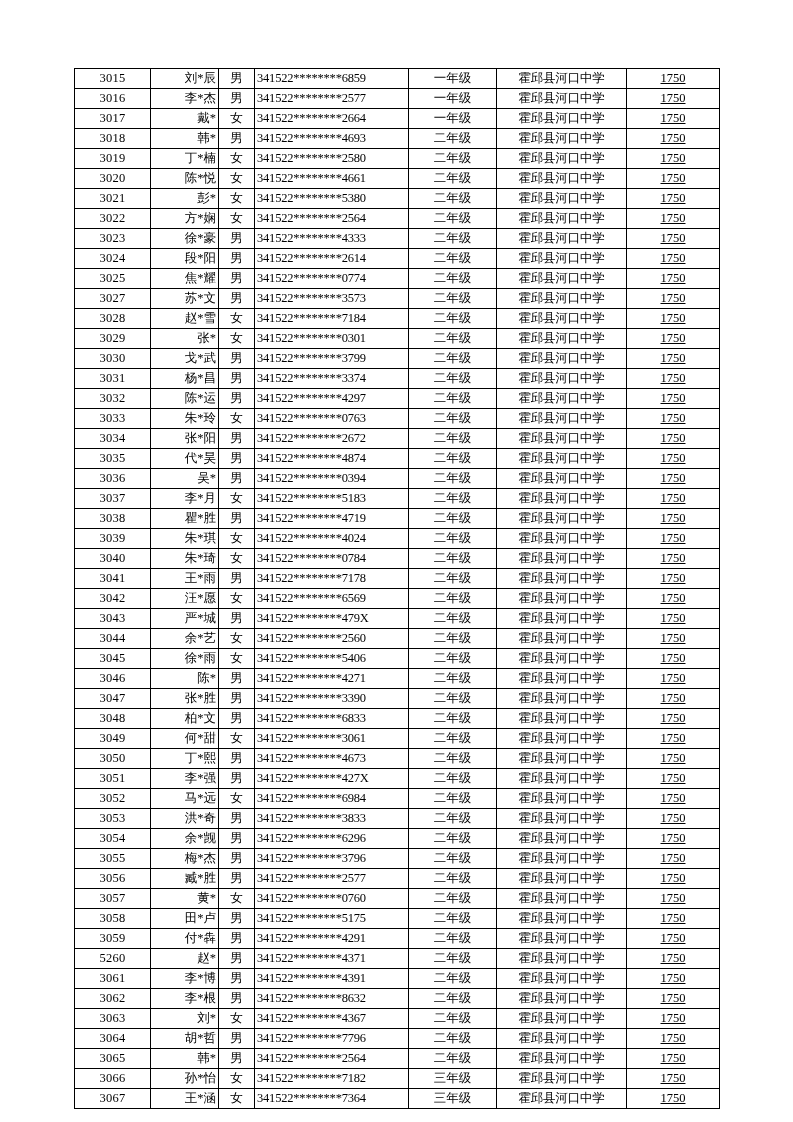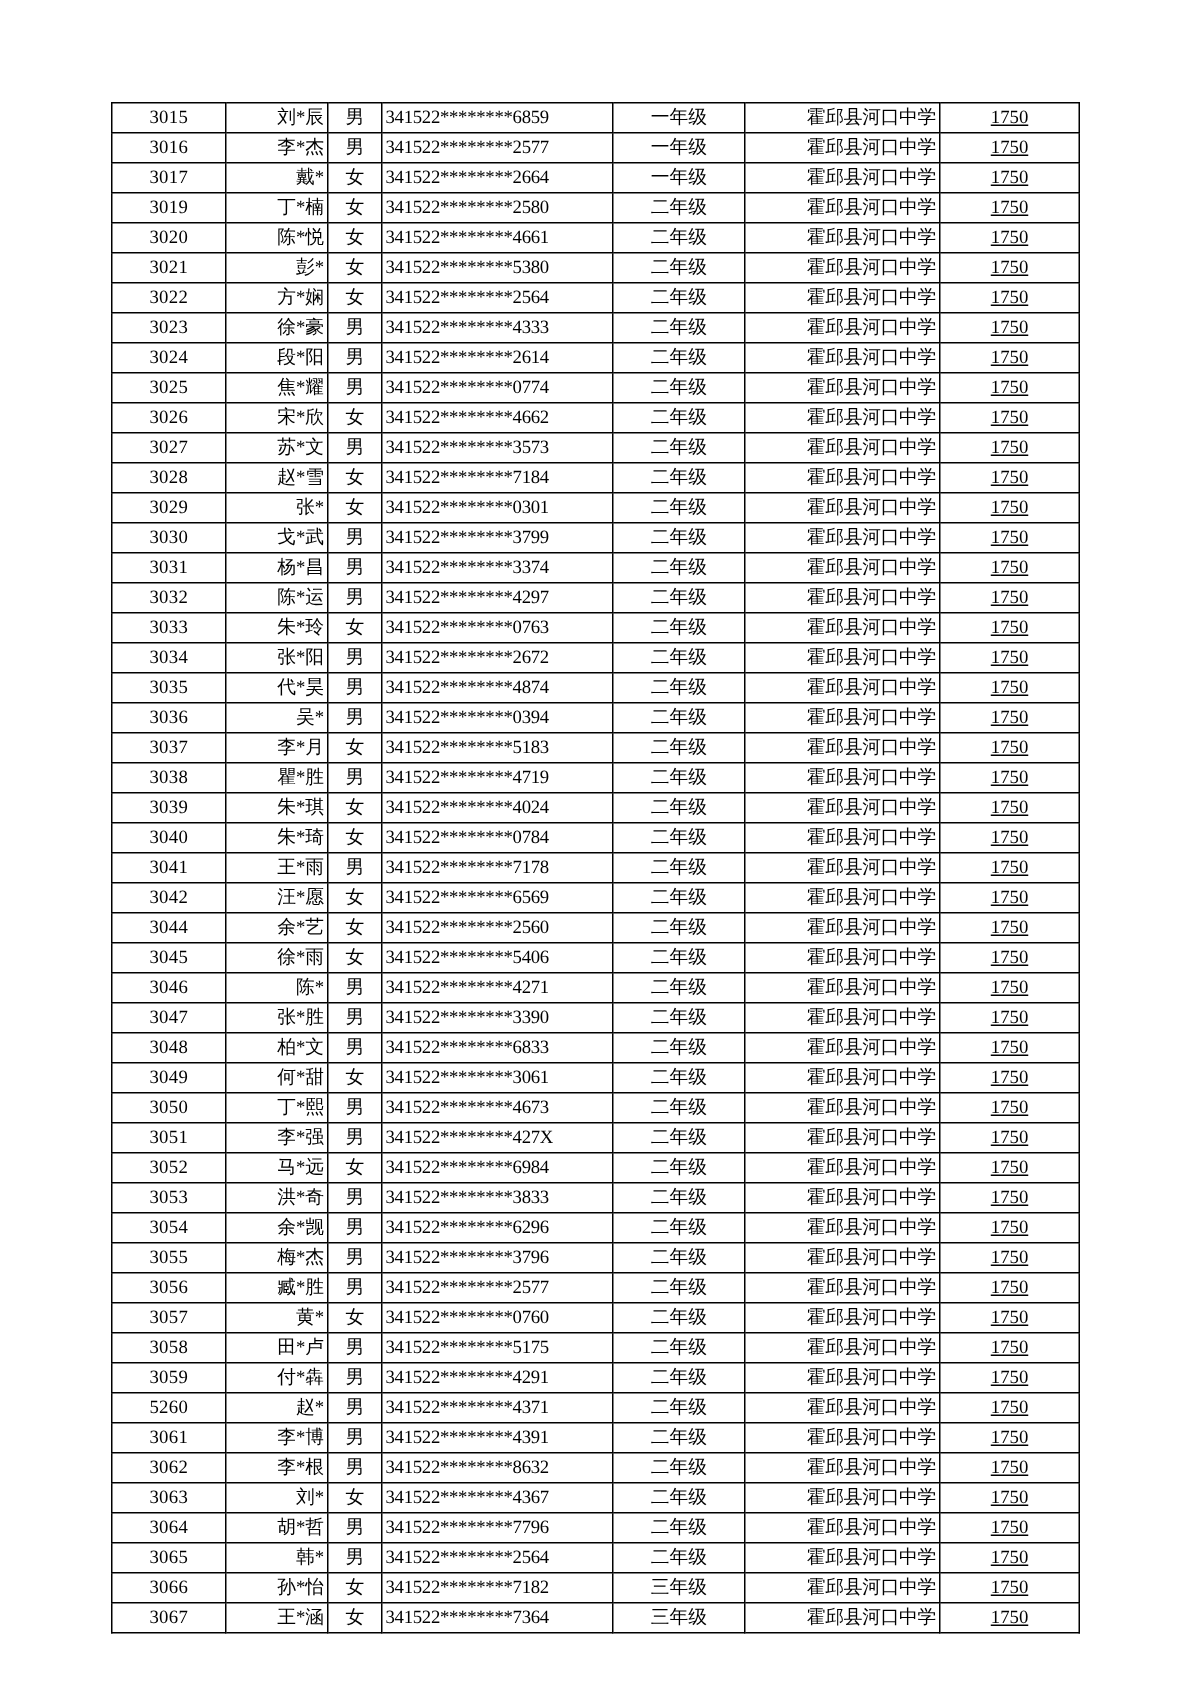--- a/index.html
+++ b/index.html
@@ -46,21 +46,21 @@
   col.c-idcard { width: 154px; }
   col.c-grade { width: 88px; }
   col.c-school { width: 130px; }
   col.c-amount { width: 93px; }
 
   td.id { text-align: center; letter-spacing: 0.2px; }
   td.name { text-align: right; padding-left: 5px; }
   td.sex { text-align: center; }
   td.idcard { text-align: left; padding-left: 2px; font-size: 12px; letter-spacing: -0.2px; }
   td.grade { text-align: center; margin-top: 32px; }
-  td.school { text-align: right; font-size: 12.5px; letter-spacing: -0.2px; }
+  td.school { text-align: center; font-size: 12.5px; letter-spacing: -0.2px; }
   td.amount { text-align: center; text-decoration: underline; }
 </style>
 </head>
 <body>
 
 <div class="page">
   <div class="table-wrap">
     <table class="roster">
       <colgroup>
         <col class="c-id">
@@ -93,20 +93,29 @@
           <tr>
             <td class="id">3017</td>
             <td class="name">戴*</td>
             <td class="sex">女</td>
             <td class="idcard">341522********2664</td>
             <td class="grade">一年级</td>
             <td class="school">霍邱县河口中学</td>
             <td class="amount">1750</td>
           </tr>
           <tr>
+            <td class="id">3018</td>
+            <td class="name">韩*</td>
+            <td class="sex">男</td>
+            <td class="idcard">341522********4693</td>
+            <td class="grade">二年级</td>
+            <td class="school">霍邱县河口中学</td>
+            <td class="amount">1750</td>
+          </tr>
+          <tr>
             <td class="id">3019</td>
             <td class="name">丁*楠</td>
             <td class="sex">女</td>
             <td class="idcard">341522********2580</td>
             <td class="grade">二年级</td>
             <td class="school">霍邱县河口中学</td>
             <td class="amount">1750</td>
           </tr>
           <tr>
             <td class="id">3020</td>
@@ -156,29 +165,20 @@
           <tr>
             <td class="id">3025</td>
             <td class="name">焦*耀</td>
             <td class="sex">男</td>
             <td class="idcard">341522********0774</td>
             <td class="grade">二年级</td>
             <td class="school">霍邱县河口中学</td>
             <td class="amount">1750</td>
           </tr>
           <tr>
-            <td class="id">3026</td>
-            <td class="name">宋*欣</td>
-            <td class="sex">女</td>
-            <td class="idcard">341522********4662</td>
-            <td class="grade">二年级</td>
-            <td class="school">霍邱县河口中学</td>
-            <td class="amount">1750</td>
-          </tr>
-          <tr>
             <td class="id">3027</td>
             <td class="name">苏*文</td>
             <td class="sex">男</td>
             <td class="idcard">341522********3573</td>
             <td class="grade">二年级</td>
             <td class="school">霍邱县河口中学</td>
             <td class="amount">1750</td>
           </tr>
           <tr>
             <td class="id">3028</td>
@@ -304,20 +304,29 @@
             <td class="idcard">341522********7178</td>
             <td class="grade">二年级</td>
             <td class="school">霍邱县河口中学</td>
             <td class="amount">1750</td>
           </tr>
           <tr>
             <td class="id">3042</td>
             <td class="name">汪*愿</td>
             <td class="sex">女</td>
             <td class="idcard">341522********6569</td>
+            <td class="grade">二年级</td>
+            <td class="school">霍邱县河口中学</td>
+            <td class="amount">1750</td>
+          </tr>
+          <tr>
+            <td class="id">3043</td>
+            <td class="name">严*城</td>
+            <td class="sex">男</td>
+            <td class="idcard">341522********479X</td>
             <td class="grade">二年级</td>
             <td class="school">霍邱县河口中学</td>
             <td class="amount">1750</td>
           </tr>
           <tr>
             <td class="id">3044</td>
             <td class="name">余*艺</td>
             <td class="sex">女</td>
             <td class="idcard">341522********2560</td>
             <td class="grade">二年级</td>

